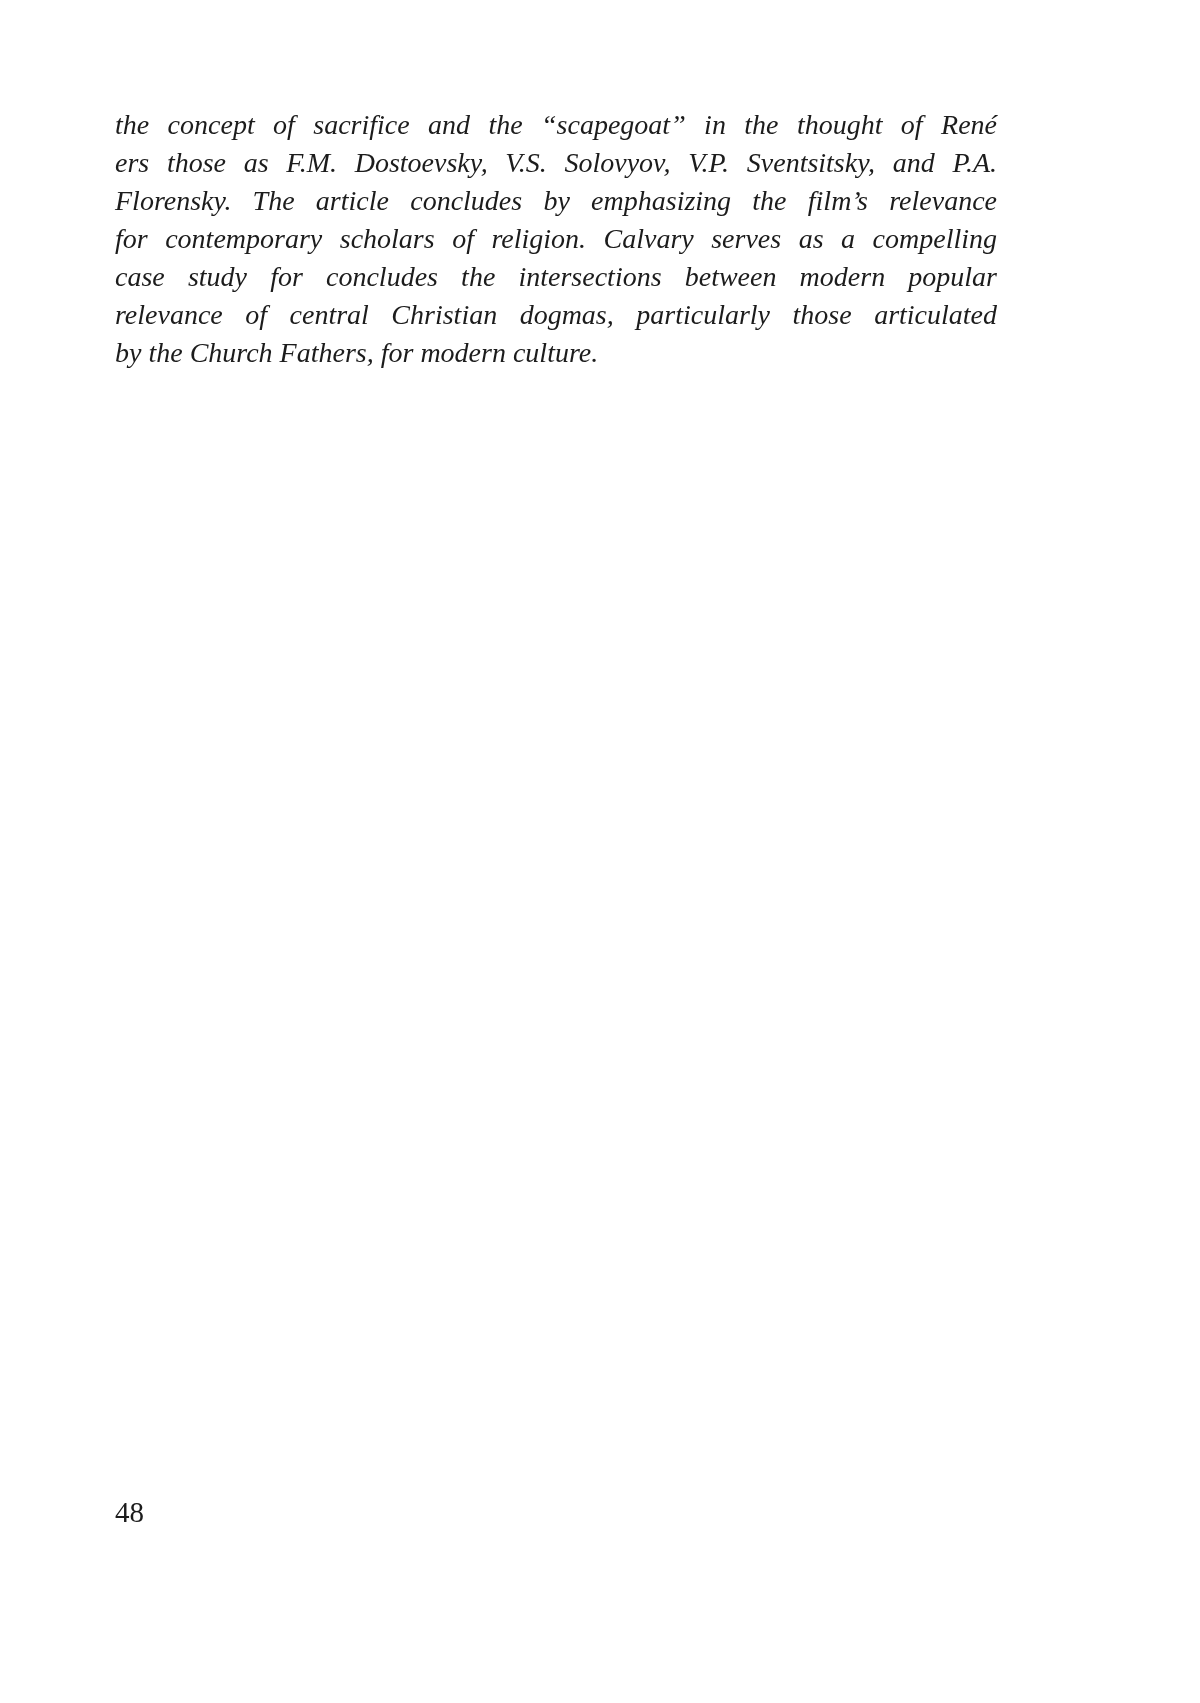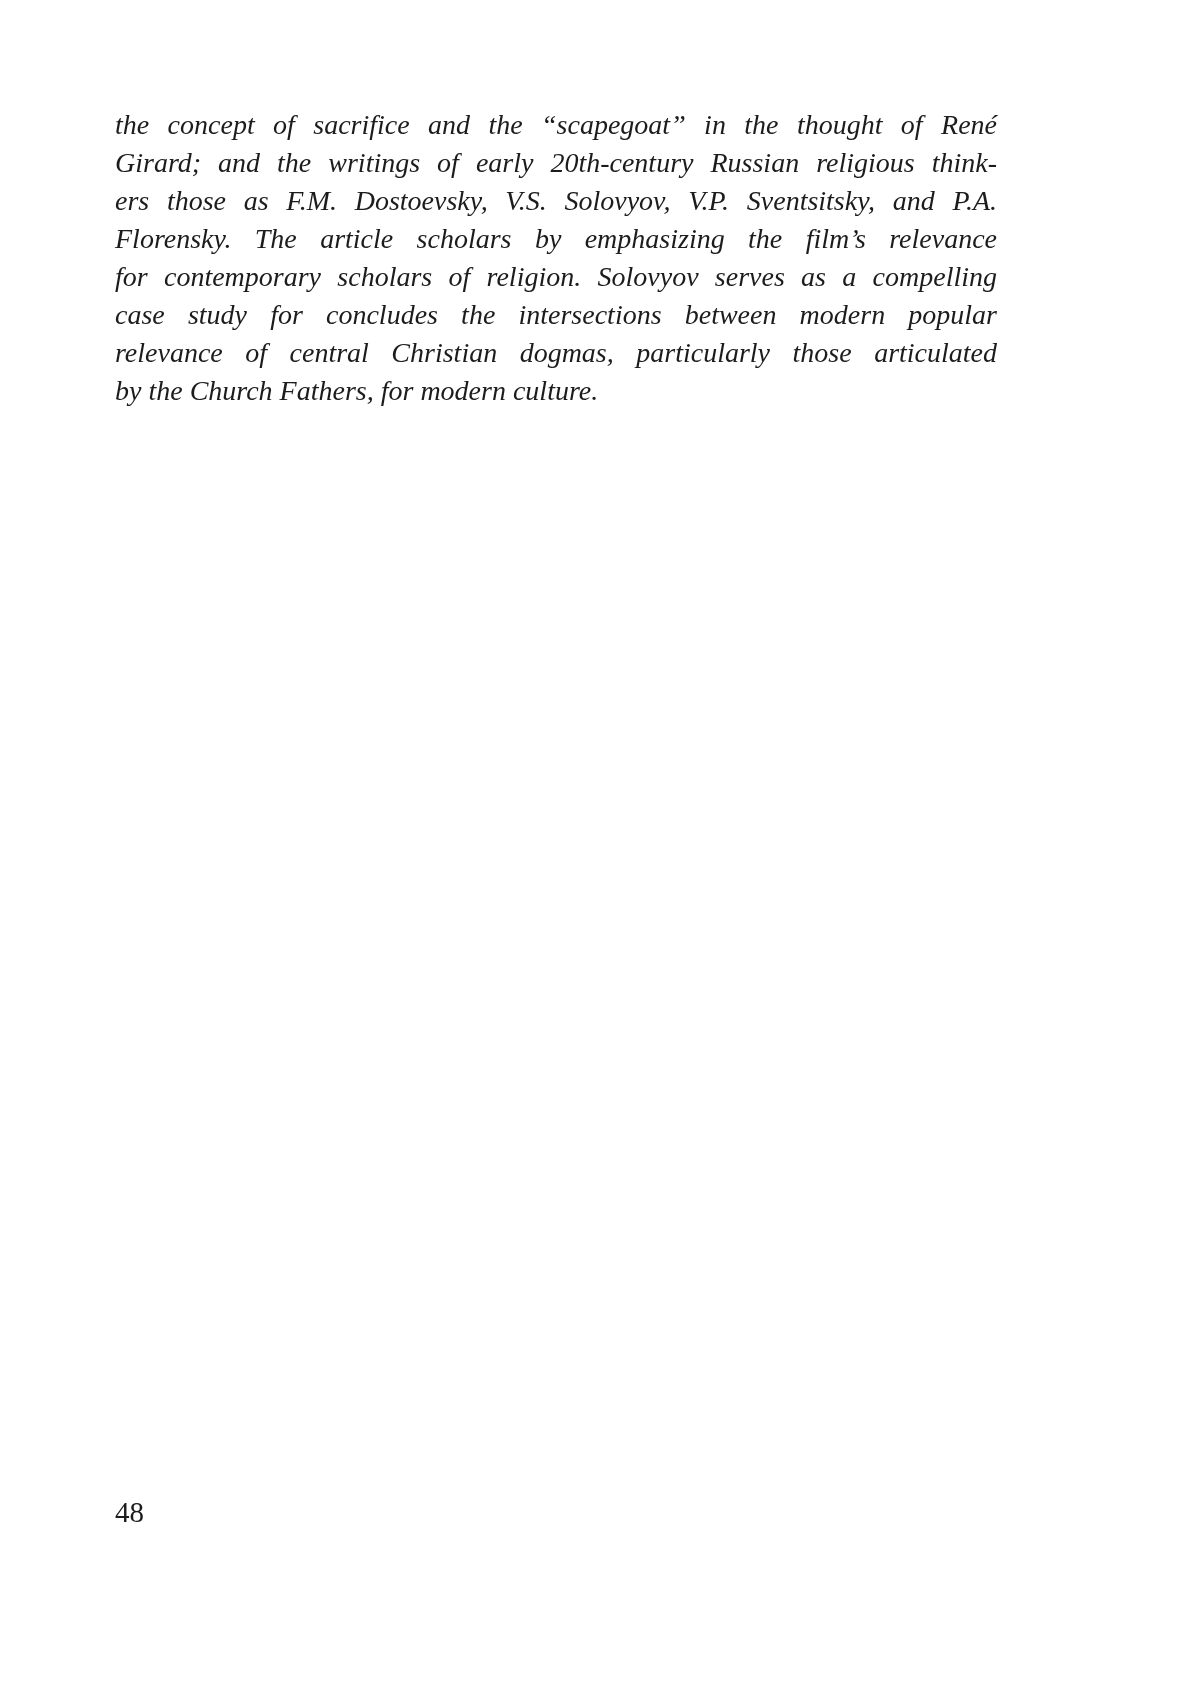--- a/index.html
+++ b/index.html
@@ -48,24 +48,23 @@
     color: #1c1c1c;
   }
 </style>
 </head>
 <body>
 
 <div class="page">
 
   <div class="abstract-block">
     <div class="abstract-line">the concept of sacrifice and the “scapegoat” in the thought of René</div>
-    <div class="abstract-line">Girard; and the writings of early 20th-century Russian religious think-</div>
     <div class="abstract-line">ers those as F.M. Dostoevsky, V.S. Solovyov, V.P. Sventsitsky, and P.A.</div>
-    <div class="abstract-line">Florensky. The article scholars by emphasizing the film’s relevance</div>
-    <div class="abstract-line">for contemporary scholars of religion. Solovyov serves as a compelling</div>
+    <div class="abstract-line">Florensky. The article concludes by emphasizing the film’s relevance</div>
+    <div class="abstract-line">for contemporary scholars of religion. Calvary serves as a compelling</div>
     <div class="abstract-line">case study for concludes the intersections between modern popular</div>
     <div class="abstract-line">relevance of central Christian dogmas, particularly those articulated</div>
     <div class="abstract-line last-line">by the Church Fathers, for modern culture.</div>
   </div>
 
   <div class="page-number">48</div>
 
 </div>
 
 </body></html>

